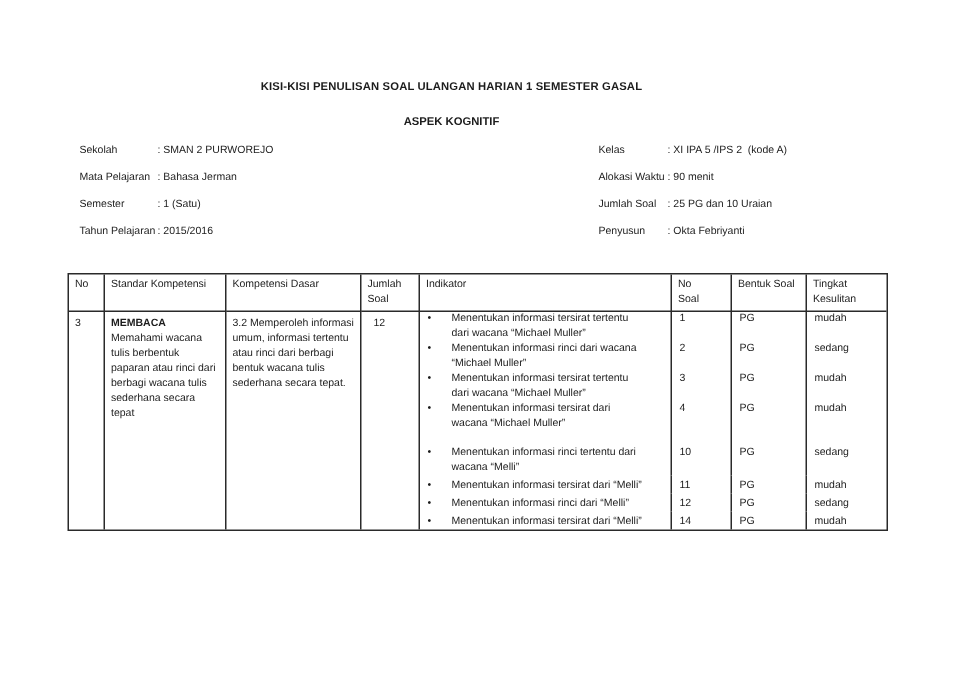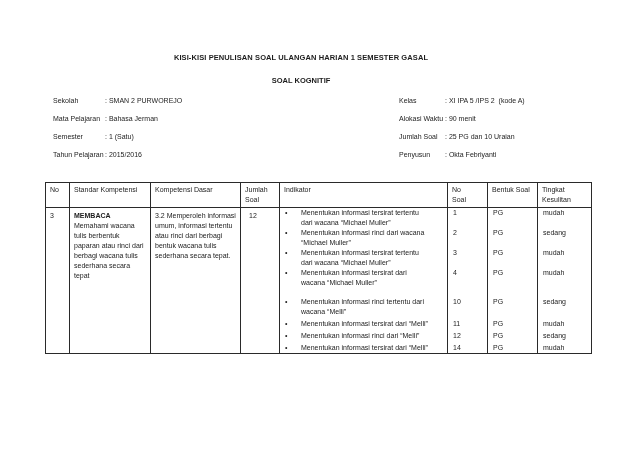--- a/index.html
+++ b/index.html
@@ -82,21 +82,21 @@
   .ind .bullet{flex:none;width:16px;}
   .ind .bullet::before{content:"\2022";font-size:7px;}
   .ind .itext{width:127px;}
 </style>
 </head>
 <body>
 
 <div class="page">
 
   <div class="doc-title">KISI-KISI PENULISAN SOAL ULANGAN HARIAN 1 SEMESTER GASAL</div>
-  <div class="doc-subtitle">SOAL KOGNITIF</div>
+  <div class="doc-subtitle">ASPEK KOGNITIF</div>
 
   <div class="meta">
     <div class="meta-left">
       <div class="meta-row">
         <span class="meta-label">Sekolah</span>
         <span class="meta-value">: SMAN 2 PURWOREJO</span>
       </div>
       <div class="meta-row">
         <span class="meta-label">Mata Pelajaran</span>
         <span class="meta-value">: Bahasa Jerman</span>

